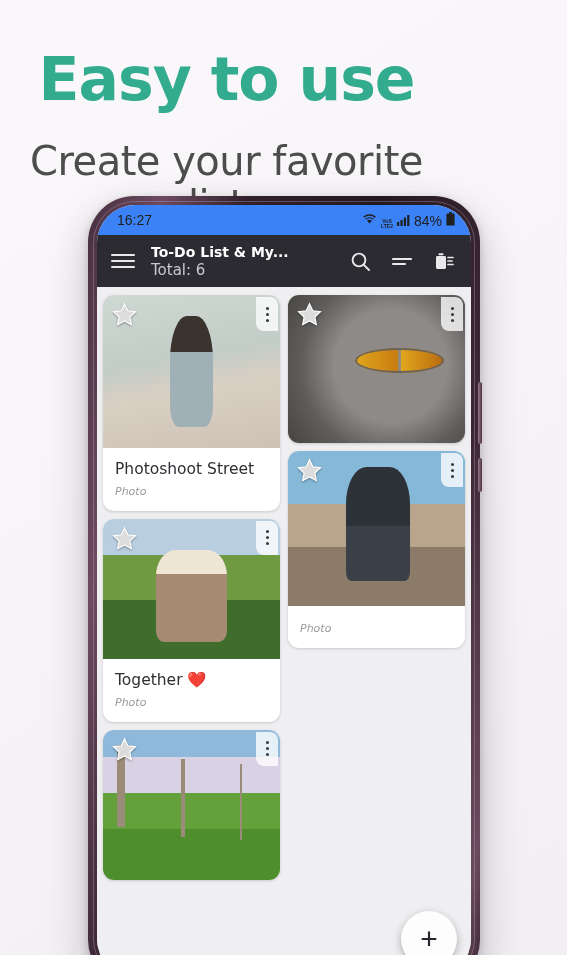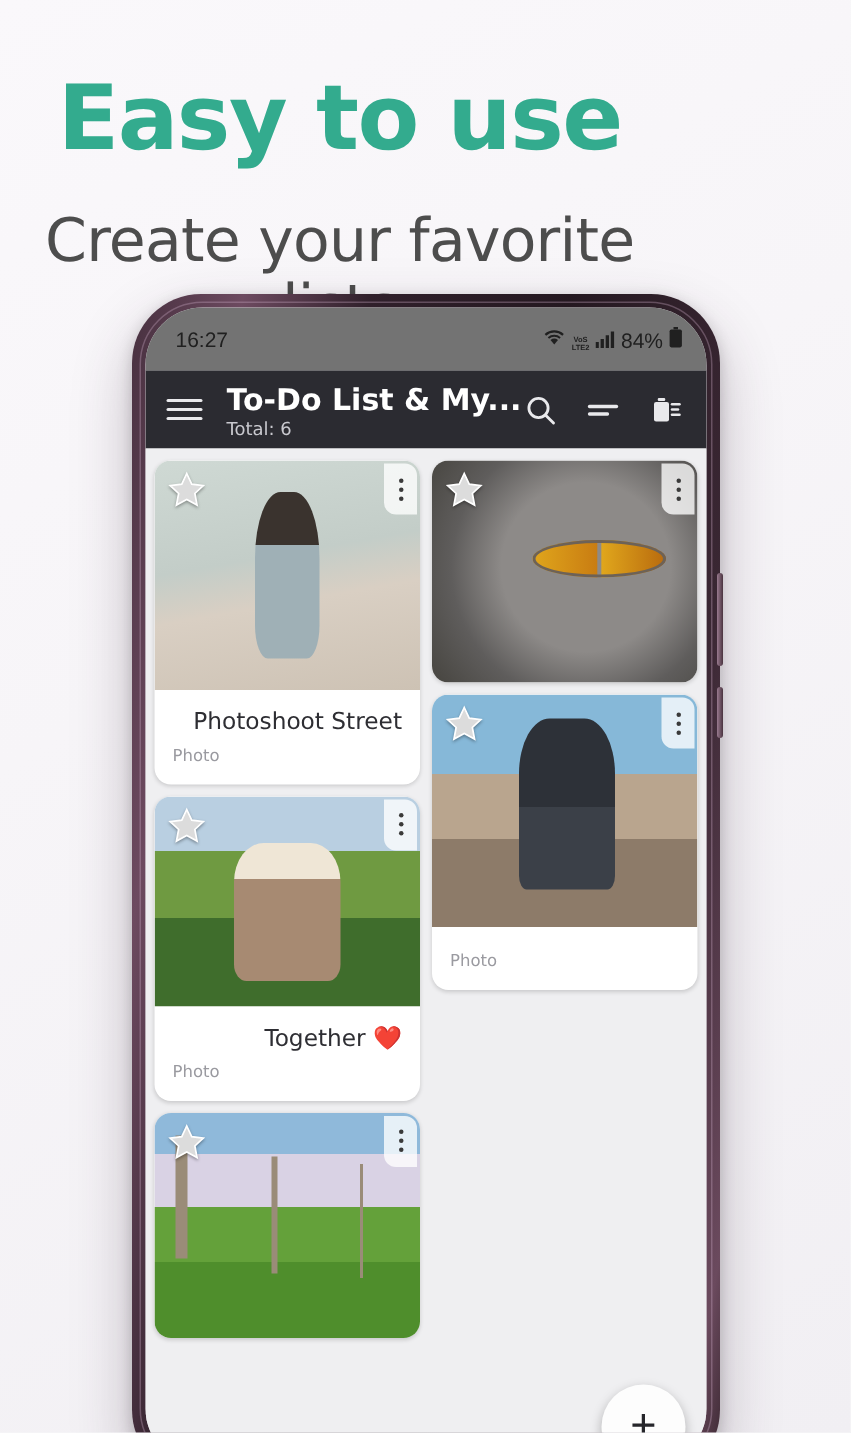--- a/index.html
+++ b/index.html
@@ -43,39 +43,39 @@
   .side-btn.b1{ top:186px; height:62px; }
   .side-btn.b2{ top:262px; height:34px; }
 
   .screen{
     position:relative; width:100%; height:100%;
     border-radius:38px; overflow:hidden; background:#efeff1;
   }
 
   
   .statusbar{
-    height:42px; background:#737373; display:flex; align-items:center;
+    height:30px; background:#3b82f6; display:flex; align-items:center;
     justify-content:space-between; padding:0 16px 0 20px;
     color:#202020; font-size:14px;
   }
   .status-right{ display:flex; align-items:flex-end; gap:4px; }
   .sb-txt{ font-size:14px; color:#202020; }
   .volte{ font-size:5px; line-height:5px; text-align:center; color:#202020; font-weight:bold; }
 
   
   .appbar{
     height:52px; background:#2b2b31; display:flex; align-items:center;
     padding:0 12px 0 14px; gap:0;
   }
   .hamburger{ width:24px; display:flex; flex-direction:column; gap:4px; cursor:pointer; }
   .hamburger span{ display:block; height:2px; background:#e9e9ec; border-radius:1px; }
   .titleblock{ margin-left:16px; flex:1; min-width:0; }
-  .apptitle{ color:#fff; font-size:20px; font-weight:bold; white-space:nowrap; overflow:hidden;
+  .apptitle{ color:#fff; font-size:14px; font-weight:bold; white-space:nowrap; overflow:hidden;
              font-family:"DejaVu Sans", sans-serif; }
-  .apptotal{ color:#c9c9cf; font-size:12px; margin-top:1px; font-family:"DejaVu Sans", sans-serif;}
+  .apptotal{ color:#c9c9cf; font-size:15px; margin-top:1px; font-family:"DejaVu Sans", sans-serif;}
   .abicons{ display:flex; align-items:center; gap:20px; padding-right:4px; }
   .abicon{ cursor:pointer; display:flex; align-items:center; justify-content:center; }
 
   
   .content{
     position:relative; height:calc(100% - 82px); background:#efeff1;
     padding:8px 6px 0 6px; overflow:hidden;
   }
   .grid{ display:flex; gap:8px; }
   .col{ flex:1; display:flex; flex-direction:column; gap:8px; }
@@ -90,22 +90,22 @@
     filter:drop-shadow(0 1px 1px rgba(0,0,0,.35));
   }
   .dots{
     position:absolute; right:2px; top:2px; width:22px; height:34px; z-index:3;
     background:rgba(255,255,255,.78); border-radius:0 8px 0 8px;
     display:flex; flex-direction:column; align-items:center; justify-content:center; gap:3px;
     cursor:pointer;
   }
   .dots i{ width:3px; height:3px; border-radius:50%; background:#3a3a3a; display:block; }
   .cardbody{ padding:11px 12px 13px 12px; }
-  .cardtitle{ font-size:15.5px; color:#2e2e33; line-height:1.35; font-family:"DejaVu Sans", sans-serif;text-align:right;}
-  .cardsub{ font-size:11px; color:#9a9aa0; margin-top:5px; font-family:"DejaVu Sans", sans-serif;}
+  .cardtitle{ font-size:15.5px; color:#2e2e33; line-height:1.35; font-family:"DejaVu Sans", sans-serif;}
+  .cardsub{ font-size:11px; color:#9a9aa0; margin-top:5px; font-family:"DejaVu Sans", sans-serif;font-style:italic;}
 
   .fab{
     position:absolute; right:14px; bottom:10px; width:56px; height:56px;
     border-radius:50%; background:#fdfdfd; box-shadow:0 3px 8px rgba(0,0,0,.28);
     display:flex; align-items:center; justify-content:center; z-index:20; cursor:pointer;
   }
   .fab span{ font-size:30px; color:#26262b; line-height:1; font-weight:300; }
 
   
   .ph{ width:100%; height:100%; position:absolute; inset:0; }

